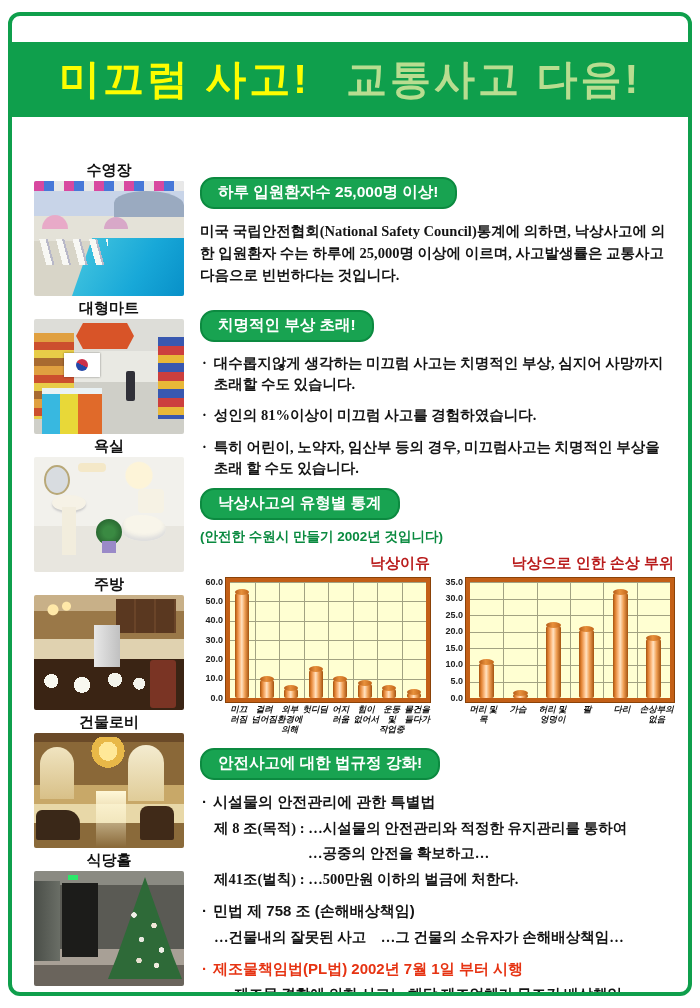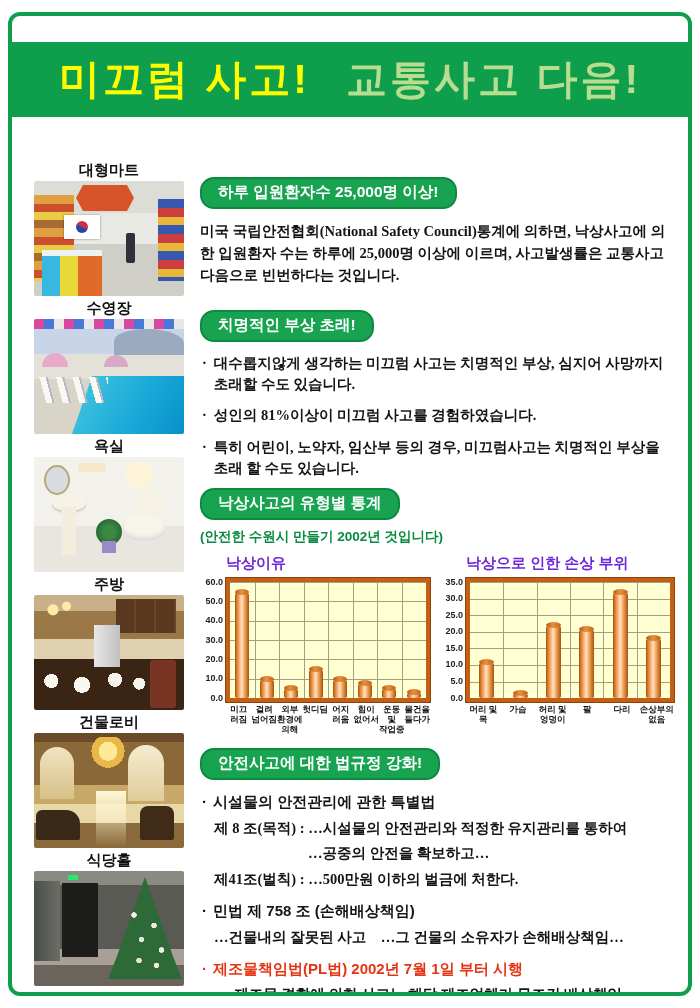--- a/index.html
+++ b/index.html
@@ -73,35 +73,35 @@
   .badge{display:inline-block;background:#18a351;color:#fff;font-weight:700;font-size:15.5px;padding:3px 16px 4px;border-radius:14px;border:2px solid #0c8a40;white-space:nowrap;}
   .body-text{font-family:"Liberation Serif",serif;font-weight:700;font-size:14.5px;line-height:1.5;color:#141414;margin:12px 0 0;}
   .sec2{margin-top:24px;}
   .bullets{margin-top:10px;}
   .bullet{display:flex;margin-top:11px;font-family:"Liberation Serif",serif;font-weight:700;font-size:14.5px;line-height:1.42;color:#141414;}
   .bullet .dot{margin:0 7px 0 2px;flex:none;}
   .bullet p{margin:0;}
   .sec3{margin-top:10px;}
   .source{color:#0a8a40;font-weight:700;font-size:13.5px;margin-top:8px;}
   .charts-row{display:flex;gap:10px;margin-top:8px;}
-  .chart-title{text-align:left;padding-left:26px;color:#6d28d9;font-weight:700;font-size:15px;margin-bottom:5px;white-space:nowrap;}
+  .chart-title{text-align:right;padding-left:26px;color:#b91c1c;font-weight:700;font-size:15px;margin-bottom:5px;white-space:nowrap;}
   .chart-body{display:flex;}
   .yaxis{width:26px;position:relative;flex:none;}
   .ytick{position:absolute;right:3px;font-size:9px;font-weight:700;color:#222;}
   .plot-col{flex:none;}
   .plotwrap{border:4px solid #c35f16;outline:1px solid #8a4208;background:#ffffd2;}
   .plot{position:relative;height:116px;}
   .plot-w1{width:196px;} .plot-w2{width:200px;}
   .hgrid{position:absolute;left:0;right:0;height:1px;background:#a2a282;}
   .vgrid{position:absolute;top:0;bottom:0;width:1px;background:#a2a282;}
   .bar{position:absolute;bottom:0;background:linear-gradient(90deg,#a4520f 0,#e08030 15%,#ffc38d 38%,#ffe2c2 48%,#f0a055 70%,#a4520f 100%);border-radius:5px 5px 3px 3px/3px 3px 2px 2px;}
   .bar-top{position:absolute;top:-3px;left:0;right:0;height:6px;border-radius:50%;background:linear-gradient(90deg,#b45a16,#e8913c 45%,#c06418);}
   .xlabels{display:flex;margin-top:3px;}
   .xlab{flex:1;text-align:center;font-size:8.5px;font-weight:700;line-height:1.15;color:#111;}
-  .xlab span{display:block;}
+  .xlab span{display:block;font-style:italic;}
   .sec4{margin-top:14px;}
   .law{font-family:"Liberation Serif",serif;font-weight:700;font-size:14.5px;line-height:1.35;color:#141414;margin-top:6px;}
   .law.bullet-bold,.law.bullet-red{font-family:"Liberation Sans",sans-serif;font-size:15px;margin-top:12px;display:flex;}
   .law .dot{margin:0 6px 0 2px;flex:none;}
   .law.bullet-red{color:#e63312;}
   .law.plain{margin-left:14px;}
   .law.indent-mid{margin-left:108px;}
   .law.arrow{margin-left:16px;}
 </style>
 </head>
@@ -109,31 +109,31 @@
 
 <div class="frame">
   <div class="band">
     <span class="t1">미끄럼 사고!</span>
     <span class="t2">교통사고 다음!</span>
   </div>
 
   <div class="content">
     <aside class="sidebar">
         <figure class="side-item">
+          <figcaption class="side-label">수영장</figcaption>
+          <div class="photo scene-pool">
+            <i class="d1"></i>
+            <i class="d2"></i>
+            <i class="d3"></i>
+            <i class="d4"></i>
+          </div>
+        </figure>
+        <figure class="side-item">
           <figcaption class="side-label">대형마트</figcaption>
           <div class="photo scene-supermarket">
-            <i class="d1"></i>
-            <i class="d2"></i>
-            <i class="d3"></i>
-            <i class="d4"></i>
-          </div>
-        </figure>
-        <figure class="side-item">
-          <figcaption class="side-label">수영장</figcaption>
-          <div class="photo scene-pool">
             <i class="d1"></i>
             <i class="d2"></i>
             <i class="d3"></i>
             <i class="d4"></i>
           </div>
         </figure>
         <figure class="side-item">
           <figcaption class="side-label">욕실</figcaption>
           <div class="photo scene-bathroom">
             <i class="d1"></i>

